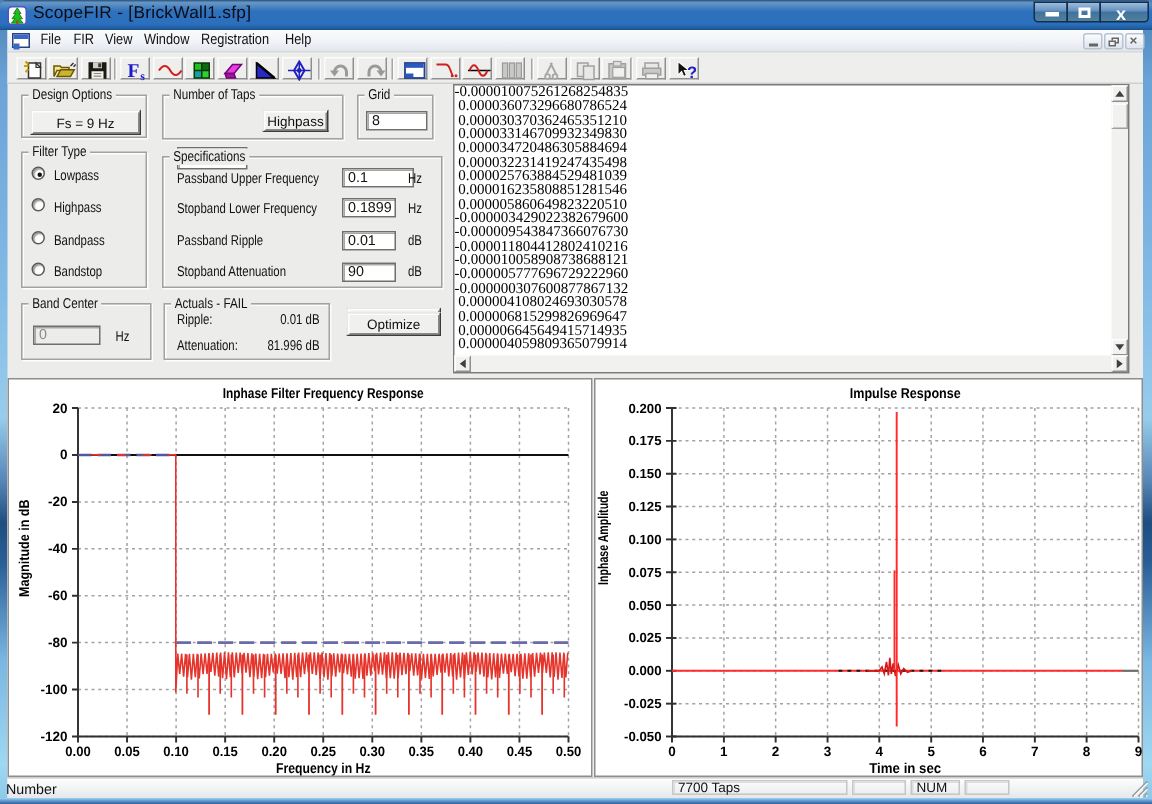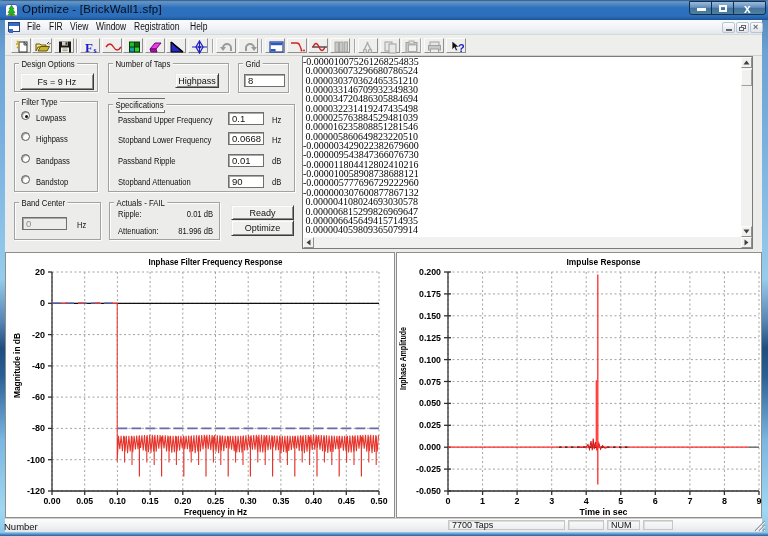--- a/index.html
+++ b/index.html
@@ -66,21 +66,21 @@
 </style>
 </head>
 <body>
 <div id="titlebar" class="abs"></div>
 <div id="appicon" class="abs">
     <svg width="11" height="11" style="position:absolute;left:0;top:0;">
  <path d="M5.5,0.2 L8,4 h-1.4 L9,7.5 h-2 L9.5,10.5 h-8 L4,7.5 h-2 L4.4,4 H3 z" fill="#18c018" stroke="#0a6a0a" stroke-width="0.5"></path>
  <rect x="4.7" y="8.5" width="1.6" height="2.4" fill="#8a5a20"></rect>
     </svg>
   </div>
-<div id="apptitle" class="abs">Optimize - [BrickWall1.sfp]</div>
+<div id="apptitle" class="abs">ScopeFIR - [BrickWall1.sfp]</div>
 <div id="btnmin" class="abs capbtn">
     <span class="g" style="left:7px;top:6px;width:9px;height:3px;background:#fff;"></span>
   </div>
 <div id="btnmax" class="abs capbtn">
     <span class="g" style="left:7px;top:3px;width:8px;height:7px;border:2px solid #fff;background:transparent;"></span>
   </div>
 <div id="btnclose" class="abs capbtn">
     <span class="g" style="left:10px;top:0px;font-size:12px;font-weight:bold;">x</span>
   </div>
 
@@ -272,24 +272,24 @@
 <div class="abs radio" style="left:21px;top:132px;"></div>
 <span class="abs lbl" style="left:36px;top:133px;">Highpass</span>
 <div class="abs radio" style="left:21px;top:154px;"></div>
 <span class="abs lbl" style="left:36px;top:155px;">Bandpass</span>
 <div class="abs radio" style="left:21px;top:175px;"></div>
 <span class="abs lbl" style="left:36px;top:176px;">Bandstop</span>
 
 <div class="abs group" style="left:108px;top:104px;width:187px;height:88px;"></div>
 <span class="abs glabel" style="left:113px;top:99px;">Specifications</span>
 <span class="abs lbl" style="left:118px;top:114px;">Passband Upper Frequency</span>
-<div class="abs edit" style="left:228px;top:112px;width:36px;height:13px;line-height:11px;">0.1</div>
+<div class="abs edit" style="left:228px;top:112px;width:48px;height:13px;line-height:11px;">0.1</div>
 <span class="abs lbl" style="left:272px;top:114px;">Hz</span>
 <span class="abs lbl" style="left:118px;top:134px;">Stopband Lower Frequency</span>
-<div class="abs edit" style="left:228px;top:132px;width:36px;height:13px;line-height:11px;">0.0668</div>
+<div class="abs edit" style="left:228px;top:132px;width:36px;height:13px;line-height:11px;">0.1899</div>
 <span class="abs lbl" style="left:272px;top:134px;">Hz</span>
 <span class="abs lbl" style="left:118px;top:155px;">Passband Ripple</span>
 <div class="abs edit" style="left:228px;top:154px;width:36px;height:13px;line-height:11px;">0.01</div>
 <span class="abs lbl" style="left:272px;top:155px;">dB</span>
 <span class="abs lbl" style="left:118px;top:176px;">Stopband Attenuation</span>
 <div class="abs edit" style="left:228px;top:175px;width:36px;height:13px;line-height:11px;">90</div>
 <span class="abs lbl" style="left:272px;top:176px;">dB</span>
 
 <div class="abs group" style="left:14px;top:202px;width:87px;height:38px;"></div>
 <span class="abs glabel" style="left:19px;top:197px;">Band Center</span>
@@ -297,21 +297,21 @@
 <span class="abs lbl" style="left:77px;top:219px;">Hz</span>
 
 <div class="abs group" style="left:109px;top:202px;width:111px;height:38px;"></div>
 <span class="abs glabel" style="left:114px;top:197px;">Actuals - FAIL</span>
 <span class="abs lbl" style="left:118px;top:208px;">Ripple:</span>
 <span class="abs lblr" style="left:130px;top:208px;width:83px;">0.01 dB</span>
 <span class="abs lbl" style="left:118px;top:225px;">Attenuation:</span>
 <span class="abs lblr" style="left:130px;top:225px;width:83px;">81.996 dB</span>
 
 <div class="abs btn" style="left:231px;top:205px;width:63px;height:15px;line-height:14px;">Ready</div>
-<div class="abs btn" style="left:231px;top:220px;width:63px;height:16px;line-height:15px;">Optimize</div>
+<div class="abs btn" style="left:231px;top:208px;width:63px;height:16px;line-height:15px;">Optimize</div>
 
 <div id="listbox" class="abs"></div>
 <div id="listtext" class="abs" style="left:303px;">-0.000010075261268254835
  0.000036073296680786524
  0.000030370362465351210
  0.000033146709932349830
  0.000034720486305884694
  0.000032231419247435498
  0.000025763884529481039
  0.000016235808851281546

